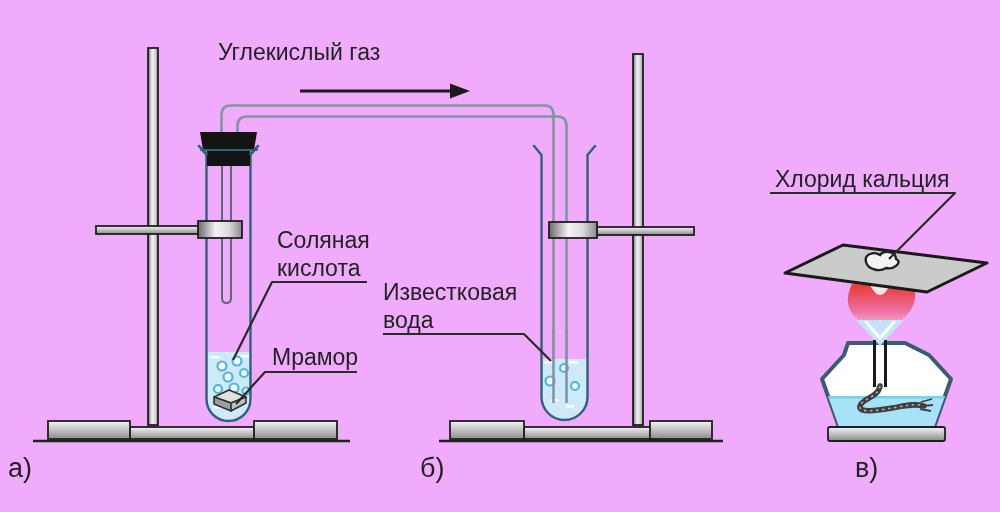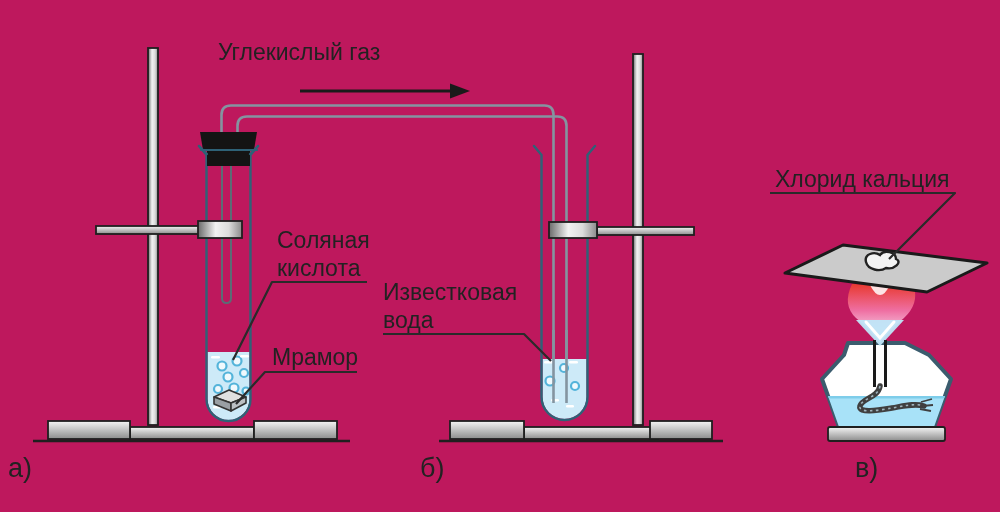--- a/index.html
+++ b/index.html
@@ -1,16 +1,16 @@
 <!DOCTYPE html>
 <html style="--glass-outline: #2e6277; --liquid: #cdeaf8; --bubble: #54b4da; --tube-gray: #8494a0; --stopper: #141414; --lamp-outline: #3b5c6e; --lamp-liquid: #a8e2f8; --flame-red: #e8392f; --flame-pink: #f3a9c9; --flame-blue: #bfe6f8; --text: #222222;"><head>
 <meta charset="utf-8">
 <style>
   html,body{margin:0;padding:0;background:#ffffff;}
-  .stage{position:relative;width:1000px;height:512px;background:#be185d;overflow:hidden;}
+  .stage{position:relative;width:1000px;height:512px;background:#f0abfc;overflow:hidden;}
   svg{display:block;}
   .lbl{font-family:"Liberation Sans",sans-serif;font-size:23px;fill:var(--text,#222);}
   .part-lbl{font-family:"Liberation Sans",sans-serif;font-size:27px;fill:var(--text,#222);}
   .glass{stroke:var(--glass-outline,#2e6277);stroke-width:2.4;fill:none;stroke-linecap:round;}
   .glassline{stroke:var(--glass-outline,#2e6277);stroke-width:2.2;fill:none;stroke-linecap:round;}
   .liquid{fill:var(--liquid,#cdeaf8);}
   .bubble{fill:#f0f9fd;stroke:var(--bubble,#54b4da);stroke-width:2.2;}
   .dash{fill:#ffffff;}
   .tube{stroke:var(--tube-gray,#8494a0);stroke-width:2.6;fill:none;}
   .innertube{stroke:#5c6b75;stroke-width:2;fill:none;}

